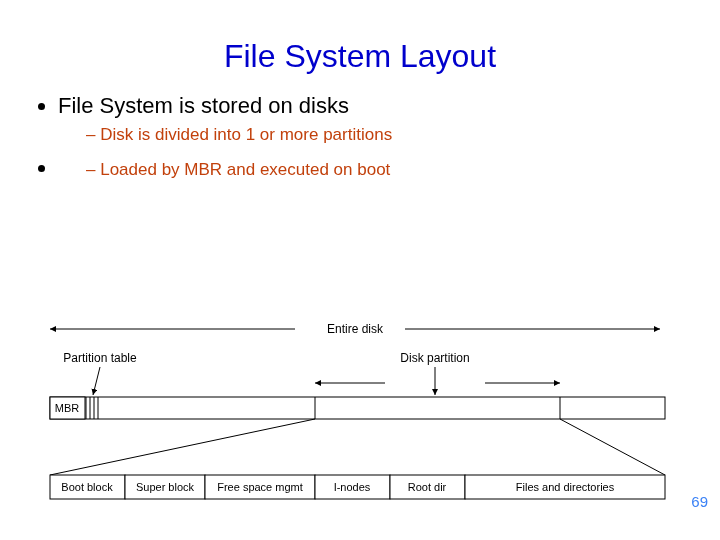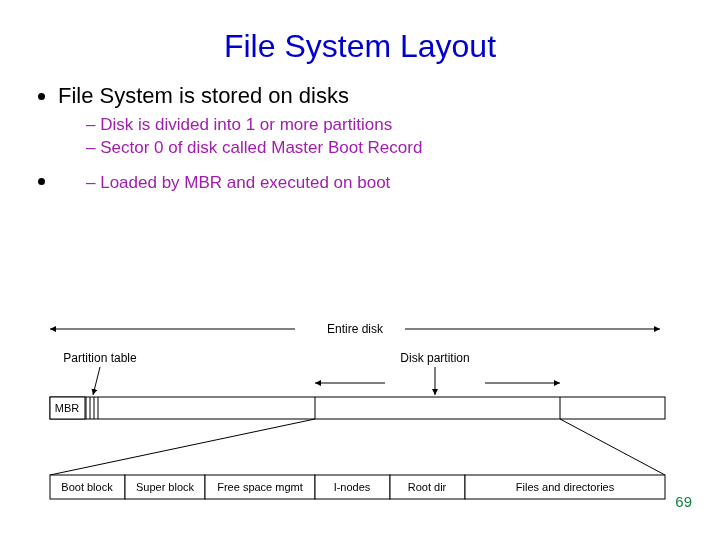--- a/index.html
+++ b/index.html
@@ -6,21 +6,21 @@
     width: 720px;
     height: 540px;
     margin: 0;
     padding: 0;
     font-family: Arial, Helvetica, sans-serif;
     background: #fff;
     position: relative;
     overflow: hidden;
   }
   .slide {
-    padding: 16px 30px 0 30px;
+    padding: 26px 30px 0 30px;
     box-sizing: border-box;
   }
   .title {
     text-align: center;
     font-size: 32px;
     color: #0000cc;
     margin: 12px 0 18px 0;
     font-weight: normal;
   }
   ul.main {
@@ -33,53 +33,52 @@
     color: #000;
     margin: 6px 0;
   }
   ul.sub {
     list-style: none;
     padding-left: 28px;
     margin: 6px 0 10px 0;
   }
   ul.sub > li {
     font-size: 17px;
-    color: #a21caf;
+    color: #c2410c;
     margin: 3px 0;
   }
   ul.sub > li::before {
     content: "– ";
   }
   .pagenum {
     position: absolute;
-    right: 28px;
+    right: 12px;
     bottom: 30px;
     font-size: 15px;
-    color: #15803d;
+    color: #3b82f6;
   }
   .diagram {
     position: absolute;
     left: 35px;
     top: 315px;
     width: 640px;
     height: 200px;
   }
 </style>
 </head>
 <body>
 
 <div class="slide">
   <h1 class="title">File System Layout</h1>
 
   <ul class="main">
     <li>
       <span>File System is stored on disks</span>
       <ul class="sub">
         <li>Disk is divided into 1 or more partitions</li>
-        <li>Sector 0 of disk called Master Boot Record</li>
       </ul>
     </li>
     <li>
       <ul class="sub">
         <li>Loaded by MBR and executed on boot</li>
       </ul>
     </li>
   </ul>
 </div>
 

